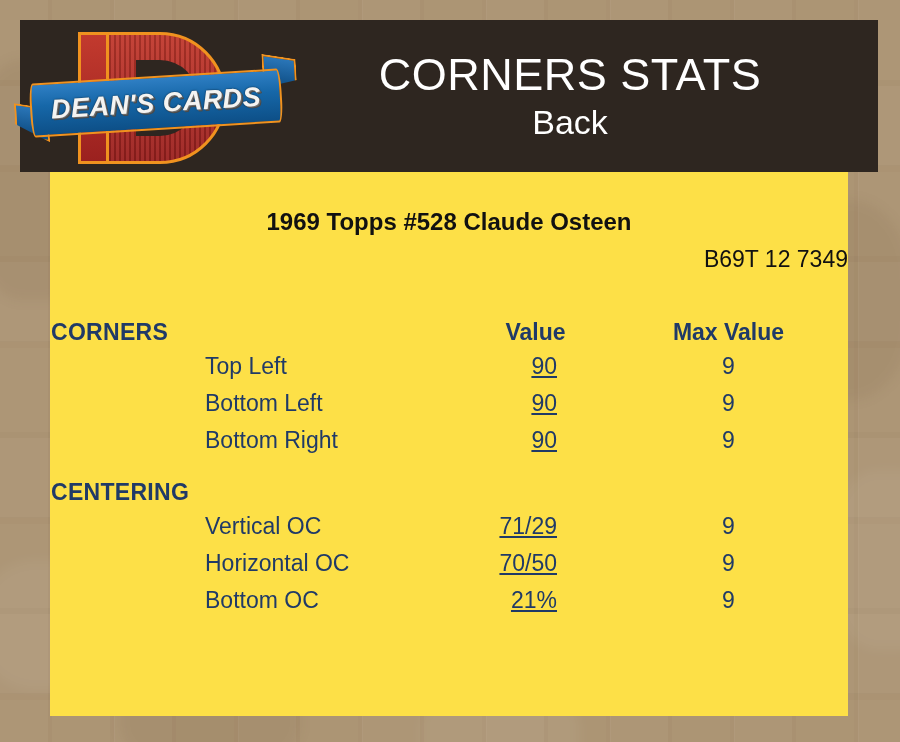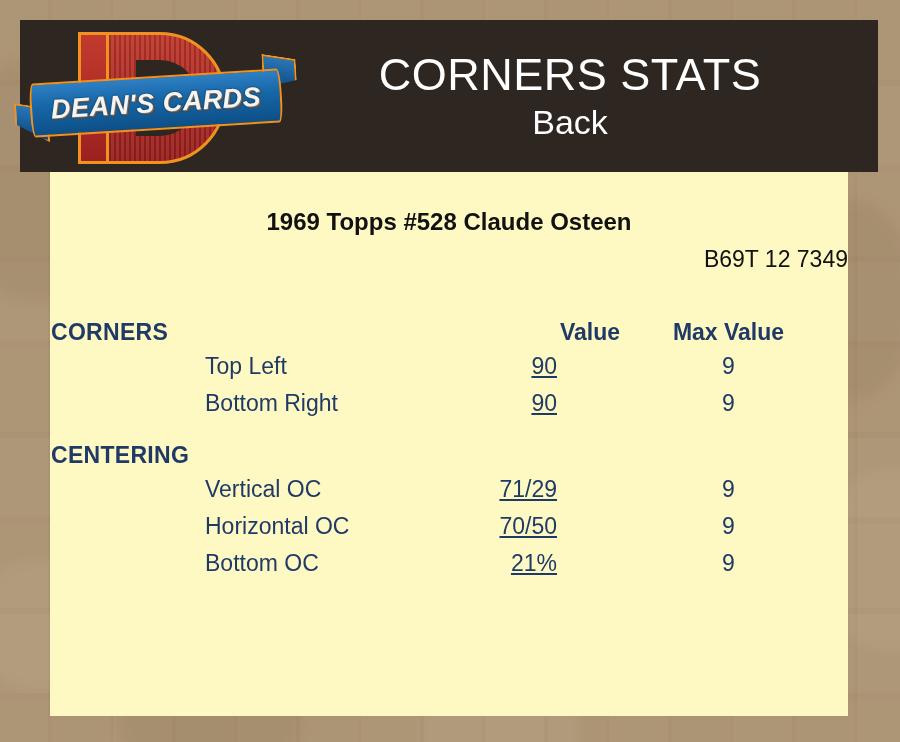--- a/index.html
+++ b/index.html
@@ -192,21 +192,21 @@
     font-weight: normal;
   }
 
   
   #content-panel {
     position: absolute;
     left: 50px;
     top: 172px;
     width: 798px;
     height: 544px;
-    background: #fef9c3;
+    background: #fde047;
     box-sizing: border-box;
   }
 
   #card-title {
     margin-top: 36px;
     text-align: center;
     font-size: 24px;
     font-weight: bold;
     color: #111111;
   }
@@ -235,21 +235,21 @@
   .section-name {
     font-size: 23px;
     font-weight: bold;
     letter-spacing: 0.3px;
   }
   .col-head {
     font-size: 23px;
     font-weight: bold;
     text-align: center;
   }
-  .col-head.value-head { padding-right: 10px; text-align: right; }
+  .col-head.value-head { padding-right: 10px; }
   .col-head.grade-head { padding-right: 22px; }
 
   #stats-table tr.data-row td {
     padding-top: 5px;
     padding-bottom: 5px;
   }
   .row-label {
     font-size: 23px;
     padding-left: 155px;
   }
@@ -321,20 +321,25 @@
           <td class="section-name">CORNERS</td>
           <td class="col-head value-head">Value</td>
           <td class="col-head grade-head">Max Value</td>
         </tr>
         <tr class="data-row">
           <td class="row-label">Top Left</td>
           <td class="row-value">90</td>
           <td class="row-grade">9</td>
         </tr>
         <tr class="data-row">
+          <td class="row-label">Bottom Left</td>
+          <td class="row-value">90</td>
+          <td class="row-grade">9</td>
+        </tr>
+        <tr class="data-row">
           <td class="row-label">Bottom Right</td>
           <td class="row-value">90</td>
           <td class="row-grade">9</td>
         </tr>
         <tr class="spacer-row">
           <td colspan="3"></td>
         </tr>
         <tr class="section-row">
           <td class="section-name">CENTERING</td>
           <td class="col-head value-head"></td>

